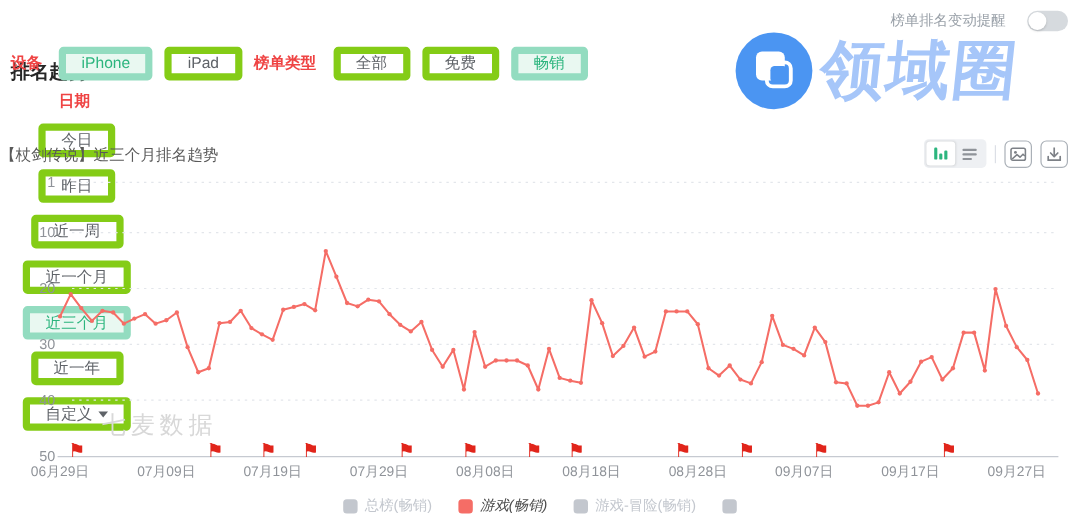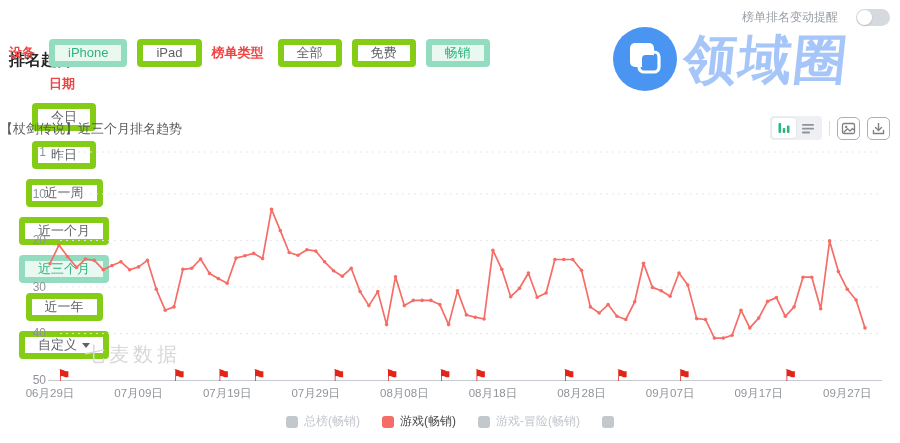--- a/index.html
+++ b/index.html
@@ -251,21 +251,21 @@
       <text x="783.2717391304348" y="241" font-size="16" fill="#e1251b" font-family="&quot;DejaVu Sans&quot;, sans-serif">⚑</text>
     </svg>
 
   <div class="legend">
     <div class="legend-item">
       <span class="legend-marker" style="background: rgb(195, 199, 206);"></span>
       <span class="legend-label" style="color: rgb(195, 199, 206);">总榜(畅销)</span>
     </div>
     <div class="legend-item">
       <span class="legend-marker" style="background: rgb(245, 109, 102);"></span>
-      <span class="legend-label" style="color: rgb(74, 74, 74);">游戏(畅销)</span>
+      <span class="legend-label" style="color: rgb(74, 74, 74); font-style: italic;">游戏(畅销)</span>
     </div>
     <div class="legend-item">
       <span class="legend-marker" style="background: rgb(195, 199, 206);"></span>
       <span class="legend-label" style="color: rgb(195, 199, 206);">游戏-冒险(畅销)</span>
     </div>
     <div class="legend-item">
       <span class="legend-marker" style="background: rgb(195, 199, 206);"></span>
     </div>
   </div>
 

